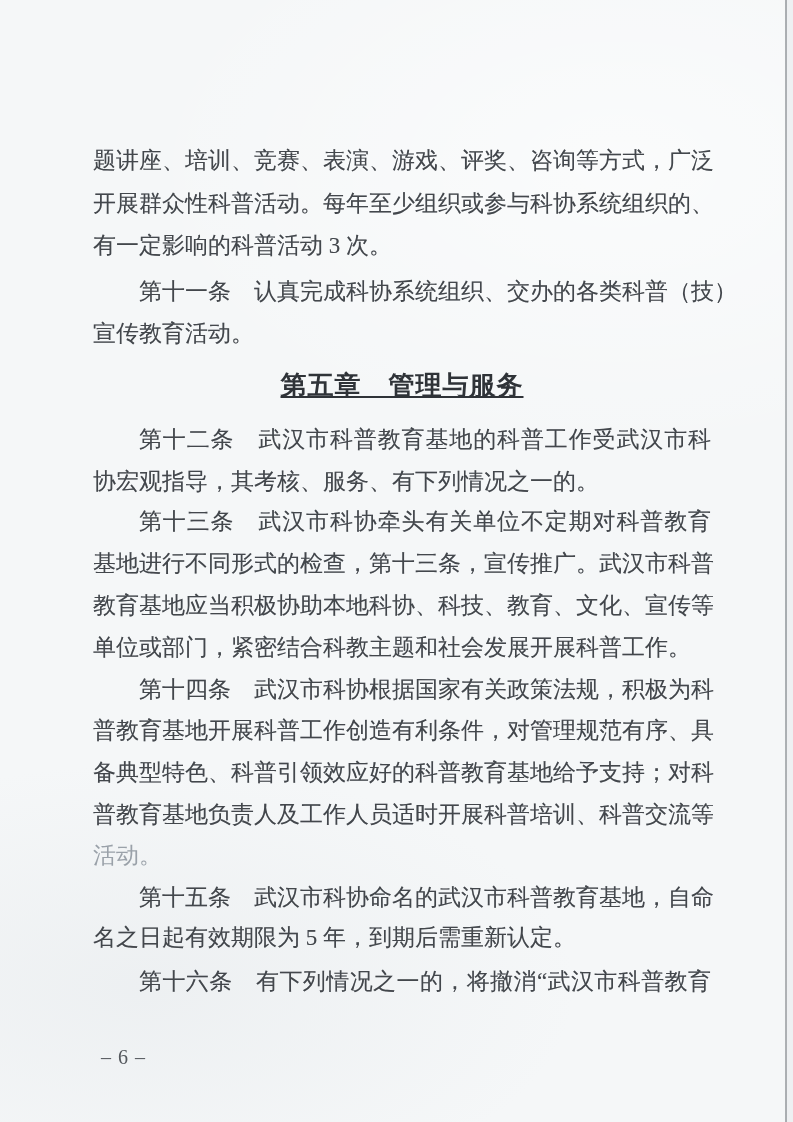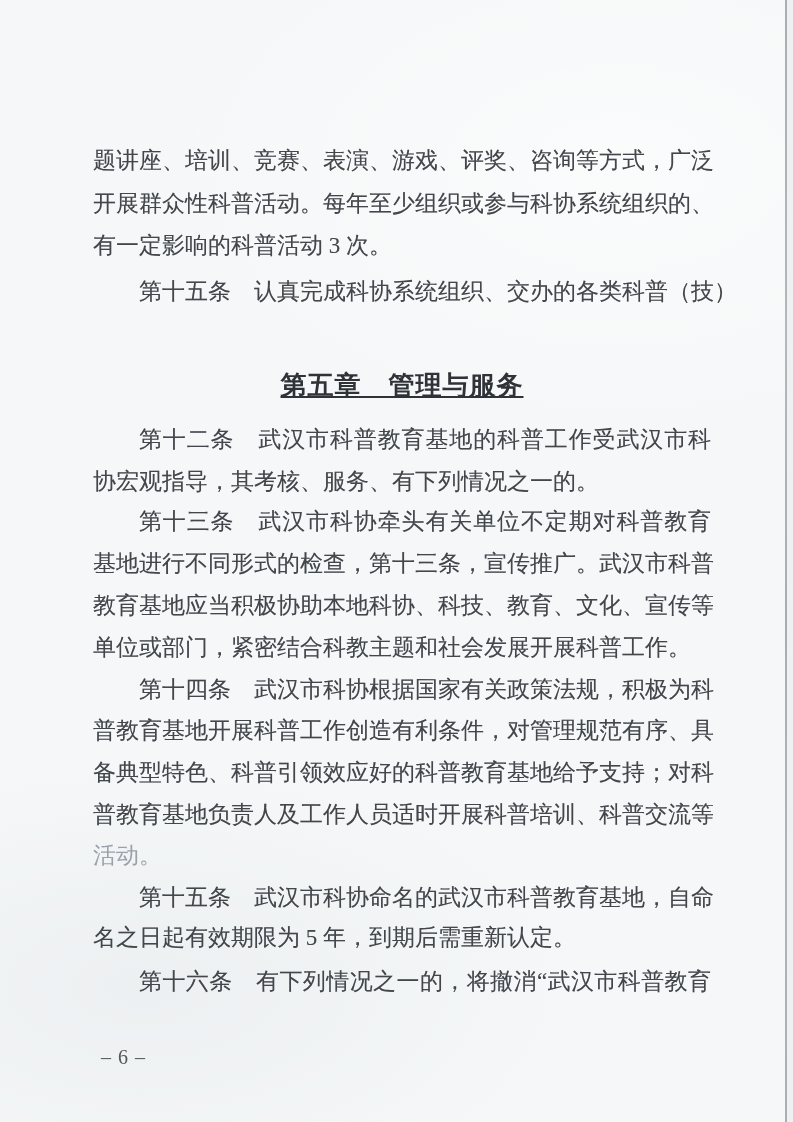--- a/index.html
+++ b/index.html
@@ -99,21 +99,22 @@
 <div class="page">
 
   <div class="edge-strip"></div>
   <div class="edge-line"></div>
 
   <div class="text-layer">
 
     <div class="line" style="top:140px">题讲座、培训、竞赛、表演、游戏、评奖、咨询等方式，广泛</div>
     <div class="line" style="top:183px">开展群众性科普活动。每年至少组织或参与科协系统组织的、</div>
     <div class="line short" style="top:225px">有一定影响的科普活动 3 次。</div>
-    <div class="line indent" style="top:271px">第十五条　认真完成科协系统组织、交办的各类科普（技）</div>
+    <div class="line indent" style="top:271px">第十一条　认真完成科协系统组织、交办的各类科普（技）</div>
+    <div class="line short" style="top:313px">宣传教育活动。</div>
 
     <div class="chapter-heading">第五章　管理与服务</div>
 
     <div class="line indent" style="top:419px">第十二条　武汉市科普教育基地的科普工作受武汉市科</div>
     <div class="line short" style="top:461px">协宏观指导，其考核、服务、有下列情况之一的。</div>
     <div class="line indent" style="top:501px">第十三条　武汉市科协牵头有关单位不定期对科普教育</div>
     <div class="line" style="top:543px">基地进行不同形式的检查，第十三条，宣传推广。武汉市科普</div>
     <div class="line" style="top:585px">教育基地应当积极协助本地科协、科技、教育、文化、宣传等</div>
     <div class="line short" style="top:627px">单位或部门，紧密结合科教主题和社会发展开展科普工作。</div>
     <div class="line indent" style="top:669px">第十四条　武汉市科协根据国家有关政策法规，积极为科</div>

